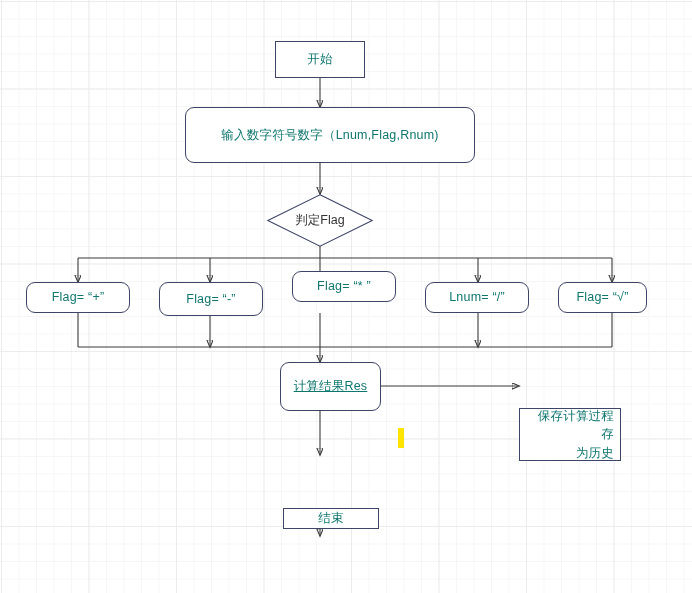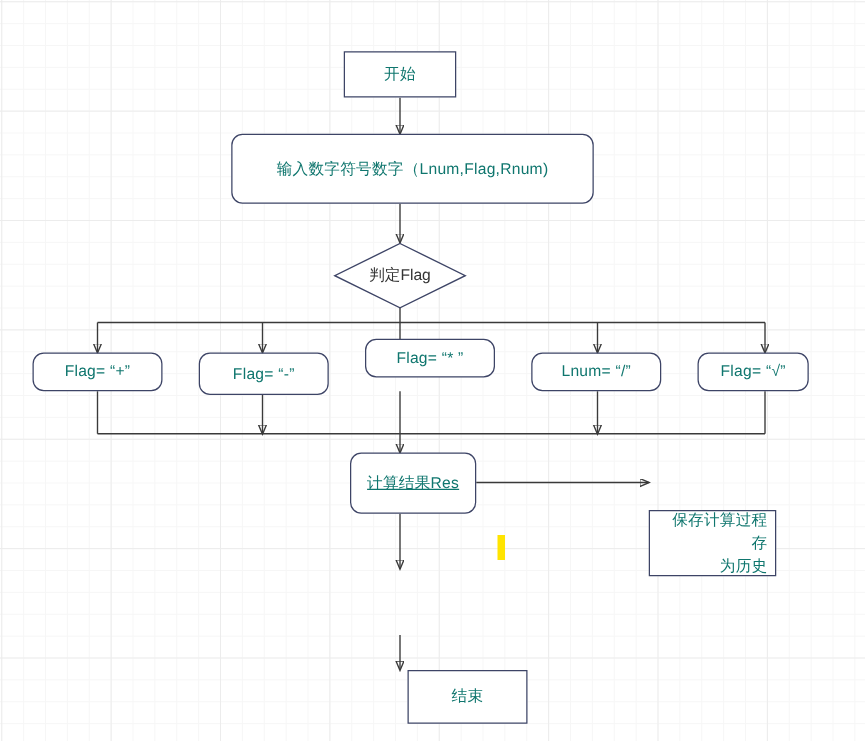--- a/index.html
+++ b/index.html
@@ -177,19 +177,19 @@
   <div class="node rounded" style="left:280px; top:362px; width:101px; height:49px;text-decoration:underline;">
     <span class="node-text">计算结果Res</span>
   </div>
 
   <div class="node sharp" style="left:519px; top:360px; width:102px; height:53px;margin-top:48px;">
     <span class="node-text">保存计算过程存
 为历史</span>
   </div>
 
 
-  <div class="node sharp" style="left:283px; top:536px; width:96px; height:43px;margin-left:43px;">
+  <div class="node sharp" style="left:283px; top:508px; width:96px; height:21px;">
     <span class="node-text">结束</span>
   </div>
 
   <div class="caret" style="left:398px; top:428px; width:6px; height:20px;"></div>
 
 </div>
 
 </body></html>

